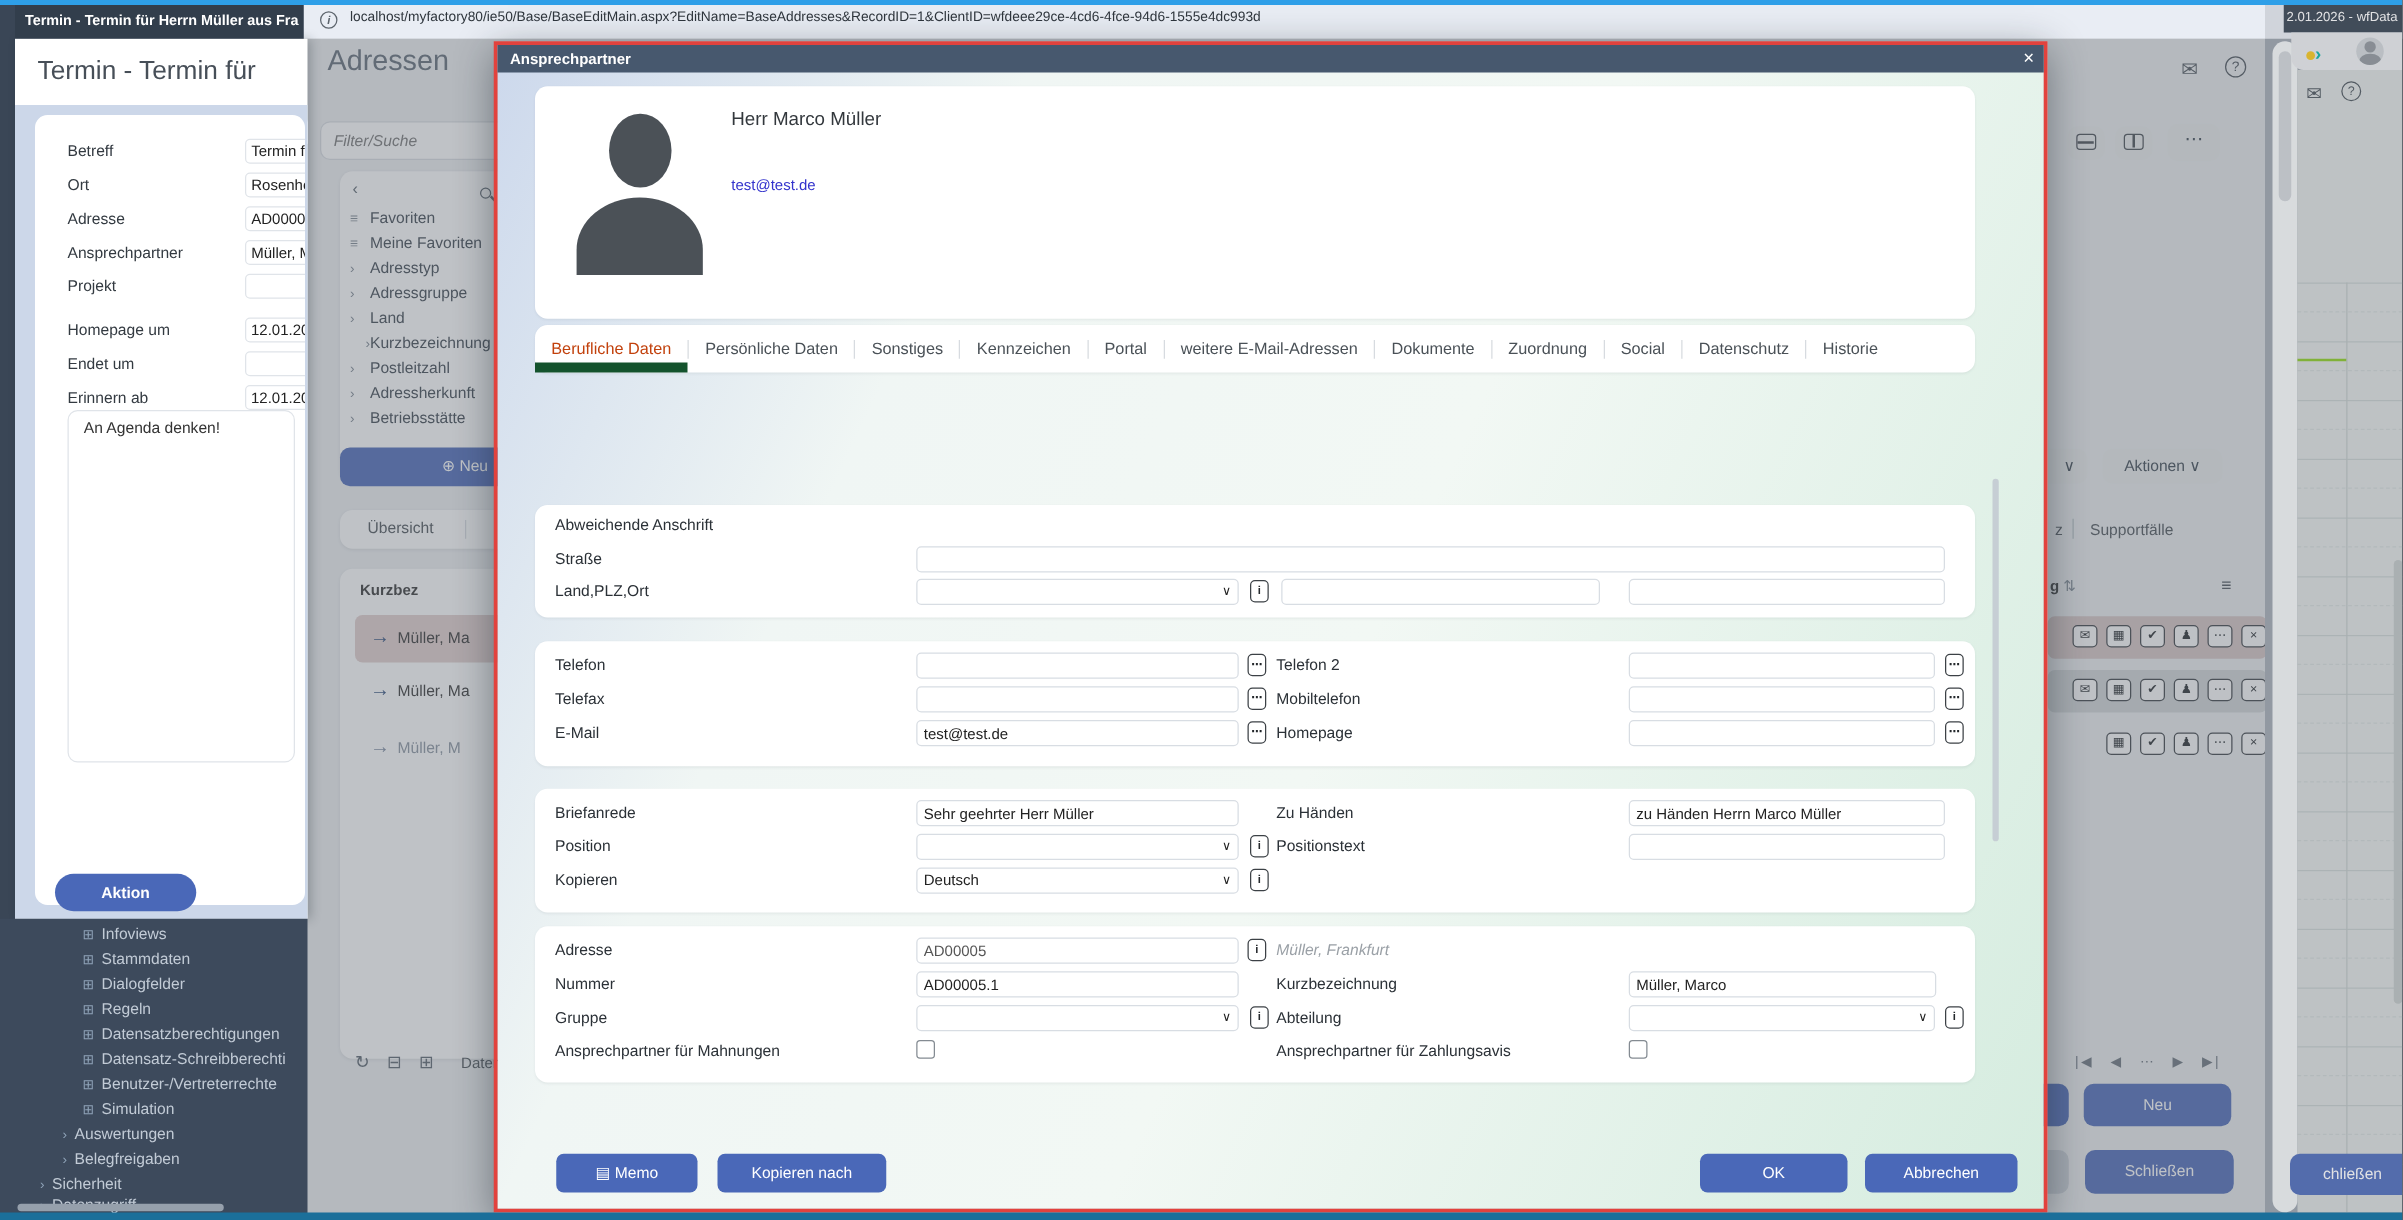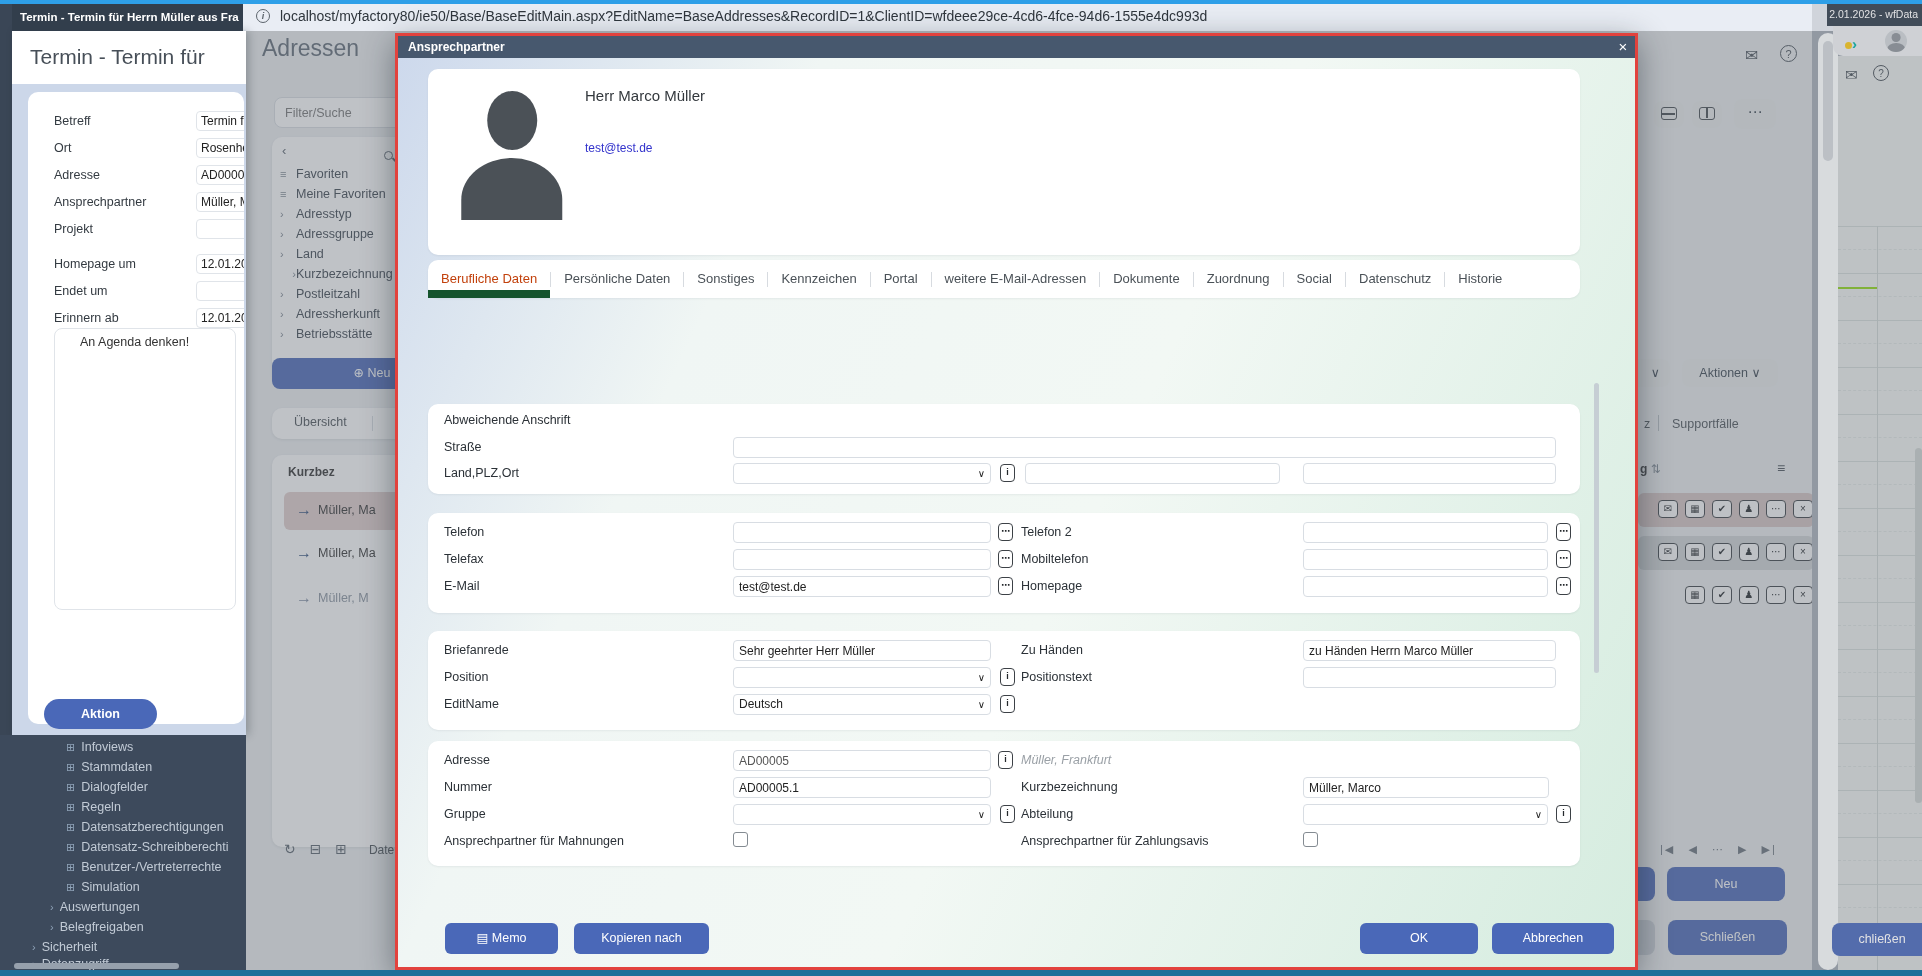--- a/index.html
+++ b/index.html
@@ -6,21 +6,21 @@
   *{box-sizing:border-box;}
   .screen{position:relative;width:1922px;height:976px;overflow:hidden;background:#9aa2ab;}
   .abs{position:absolute;}
   
   .topline{left:0;top:0;width:1922px;height:4px;background:#2e9fe8;z-index:90;}
   .chrome{left:0;top:0;width:1922px;height:31px;background:#e9edf4;z-index:5;}
   .btab{left:12px;top:4px;width:231px;height:27px;background:#323e4c;color:#fff;font-size:11.5px;font-weight:bold;
         line-height:27px;padding:0 8px;white-space:nowrap;overflow:hidden;z-index:75;}
   .urlinfo{left:256px;top:9px;width:14px;height:14px;border:1.5px solid #5c646c;border-radius:50%;
            color:#5c646c;font-size:9px;font-weight:bold;text-align:center;line-height:12px;font-style:italic;}
-  .urltext{left:280px;top:8px;width:1530px;font-size:14px;color:#2f363d;white-space:nowrap;overflow:hidden;}
+  .urltext{left:280px;top:8px;width:1530px;font-size:11px;color:#2f363d;white-space:nowrap;overflow:hidden;}
   .bottomline{left:0;top:970px;width:1922px;height:6px;background:#1b6f9a;z-index:90;}
   
   .adr{left:240px;top:31px;width:1572px;height:941px;background:#eef0f2;z-index:10;overflow:hidden;}
   .adr .dim{position:absolute;inset:0;background:rgba(102,109,118,.42);z-index:40;}
   .adr-title{left:22px;top:4px;font-size:23px;color:#5f6a76;}
   .fieldbox{background:#fff;border:1px solid #d9dde2;border-radius:8px;}
   .card{background:#fff;border-radius:10px;box-shadow:0 1px 3px rgba(40,50,60,.10);}
   .treerow{position:absolute;left:8px;height:20px;font-size:12.5px;color:#3c454f;white-space:nowrap;}
   .treerow .tic{display:inline-block;width:16px;color:#7d8792;font-size:11px;}
   .bluebtn{background:#4a68b8;color:#fff;border-radius:8px;text-align:center;font-size:12.5px;}
@@ -69,21 +69,21 @@
   .ltitle{left:18px;top:14px;font-size:21px;color:#474f58;white-space:nowrap;overflow:hidden;width:214px;}
   .ltabbar{left:28px;top:59px;width:206px;height:25px;background:#fff;border-radius:8px 8px 0 0;display:flex;}
   .ltab{font-size:12.5px;color:#5a626b;padding:0 10px;line-height:25px;white-space:nowrap;}
   .ltab.active{color:#33597f;font-weight:bold;border-bottom:3px solid #33597f;}
   .lpanel{left:12px;top:84px;width:234px;height:648px;background:#ccd7e9;}
   .lcard{left:16px;top:8px;width:216px;height:632px;background:#fff;border-radius:10px;position:absolute;overflow:hidden;}
   .lrow-label{position:absolute;left:26px;font-size:12.5px;color:#333a41;white-space:nowrap;}
   .lrow-input{position:absolute;left:168px;width:62px;height:20px;border:1px solid #e0e4e9;border-radius:4px;
               font-size:12px;color:#222;padding:0 4px;background:#fff;font-family:"Liberation Sans",sans-serif;}
   .lmemo{position:absolute;left:26px;top:236px;width:182px;height:282px;border:1px solid #e0e4e9;border-radius:8px;
-         font-size:12.5px;color:#333;padding:6px 25px;}
+         font-size:12.5px;color:#333;padding:6px 12px;}
   .aktionbtn{left:44px;top:699px;width:113px;height:30px;border-radius:15px;font-weight:bold;line-height:30px;}
   .ntree{left:0;top:735px;width:246px;height:241px;background:#3d4a5c;overflow:hidden;}
   .nitem{position:absolute;height:20px;font-size:12.5px;color:#c2cbd6;white-space:nowrap;}
   .nitem .nic{color:#8fa3b8;font-size:11px;margin-right:6px;}
   .hscroll{position:absolute;left:14px;top:228px;width:165px;height:6px;background:#96a0ac;border-radius:3px;}
   
   .mag{position:relative;display:inline-block;width:9px;height:9px;border:1.5px solid #5c6670;border-radius:50%;}
   .mag::after{content:"";position:absolute;left:7px;top:7px;width:5px;height:1.5px;background:#5c6670;transform:rotate(45deg);}
   .funnel{display:inline-block;width:0;height:0;border-left:5px solid transparent;border-right:5px solid transparent;
           border-top:7px solid #5c6670;}
@@ -106,21 +106,21 @@
 
 <div class="screen">
 
   <div class="abs chrome">
     <div class="abs urlinfo">i</div>
     <div class="abs urltext">localhost/myfactory80/ie50/Base/BaseEditMain.aspx?EditName=BaseAddresses&amp;RecordID=1&amp;ClientID=wfdeee29ce-4cd6-4fce-94d6-1555e4dc993d</div>
   </div>
 
   <div class="abs adr">
     <div class="abs adr-title">Adressen</div>
-    <input class="abs fieldbox" style="left: 34px; top: 66px; width: 200px; height: 31px; color: rgb(138, 148, 160); font-size: 12.5px; padding: 0px 10px;" placeholder="Filter/Suche">
+    <input class="abs fieldbox" style="left: 16px; top: 66px; width: 200px; height: 31px; font-style: italic; color: rgb(138, 148, 160); font-size: 12.5px; padding: 0px 10px;" placeholder="Filter/Suche">
     <div class="abs card" style="left:32px;top:106px;width:200px;height:248px;overflow:hidden;">
       <span class="abs" style="left:10px;top:6px;color:#5c6670;font-size:13px;">‹</span>
       <span class="abs mag" style="left:112px;top:9px;"></span>
       <span class="abs funnel" style="left:136px;top:9px;"></span>
       <div class="treerow" style="top:30px;"><span class="tic">≡</span><span>Favoriten</span></div>
       <div class="treerow" style="top:50px;"><span class="tic">≡</span><span>Meine Favoriten</span></div>
       <div class="treerow" style="top:70px;"><span class="tic">›</span><span>Adresstyp</span></div>
       <div class="treerow" style="top:90px;"><span class="tic">›</span><span>Adressgruppe</span></div>
       <div class="treerow" style="top:110px;"><span class="tic">›</span><span>Land</span></div>
       <div class="treerow" style="top:130px;text-align:right;"><span class="tic">›</span><span>Kurzbezeichnung</span></div>
@@ -333,21 +333,21 @@
       <input class="minput" style="left: 305px; top: 9px; width: 258px;" value="Sehr geehrter Herr Müller">
       <span class="mlabel" style="left:593px;top:12px;">Zu Händen</span>
       <input class="minput" style="left: 875px; top: 9px; width: 253px;" value="zu Händen Herrn Marco Müller">
       <span class="mlabel" style="left:16px;top:39px;">Position</span>
       <div class="mselect" style="left:305px;top:36px;width:258px;">
           <span class="ch">∨</span>
         </div>
       <div class="mini" style="left:572px;top:37px;">i</div>
       <span class="mlabel" style="left:593px;top:39px;">Positionstext</span>
       <input class="minput" style="left: 875px; top: 36px; width: 253px;">
-      <span class="mlabel" style="left:16px;top:66px;">EditName</span>
+      <span class="mlabel" style="left:16px;top:66px;">Kopieren</span>
       <div class="mselect" style="left:305px;top:63px;width:258px;"><span class="sv">Deutsch</span><span class="ch">∨</span></div>
       <div class="mini" style="left:572px;top:64px;">i</div>
     </div>
 
     <div class="mcard" style="top:705px;height:125px;">
       <span class="mlabel" style="left:16px;top:12px;">Adresse</span>
       <input class="minput" style="left: 305px; top: 9px; width: 258px; color: rgb(85, 85, 85);" value="AD00005">
       <div class="mini" style="left:570px;top:10px;">i</div>
       <span class="mlabel" style="left:593px;top:12px;font-style:italic;color:#9aa0a6;">Müller, Frankfurt</span>
       <span class="mlabel" style="left:16px;top:39px;">Nummer</span>

